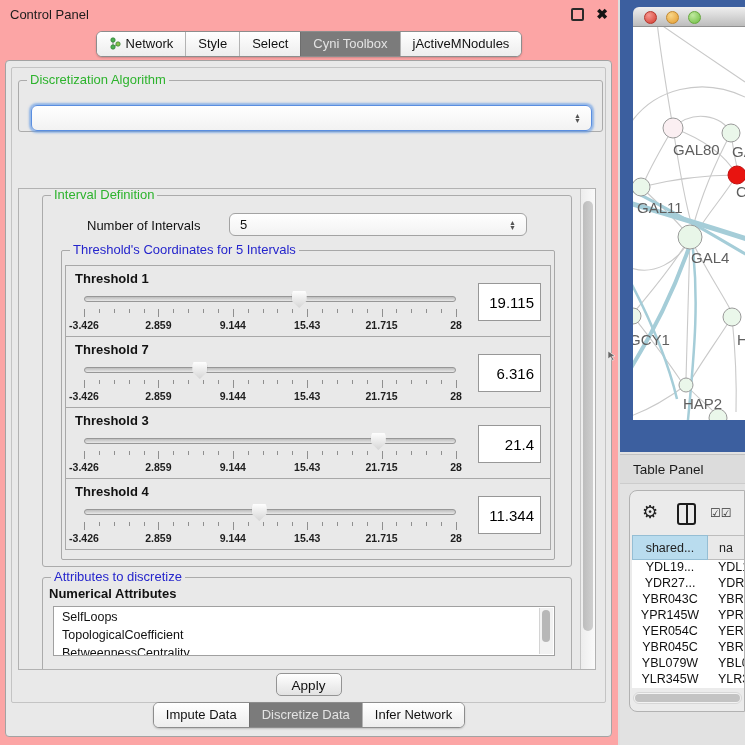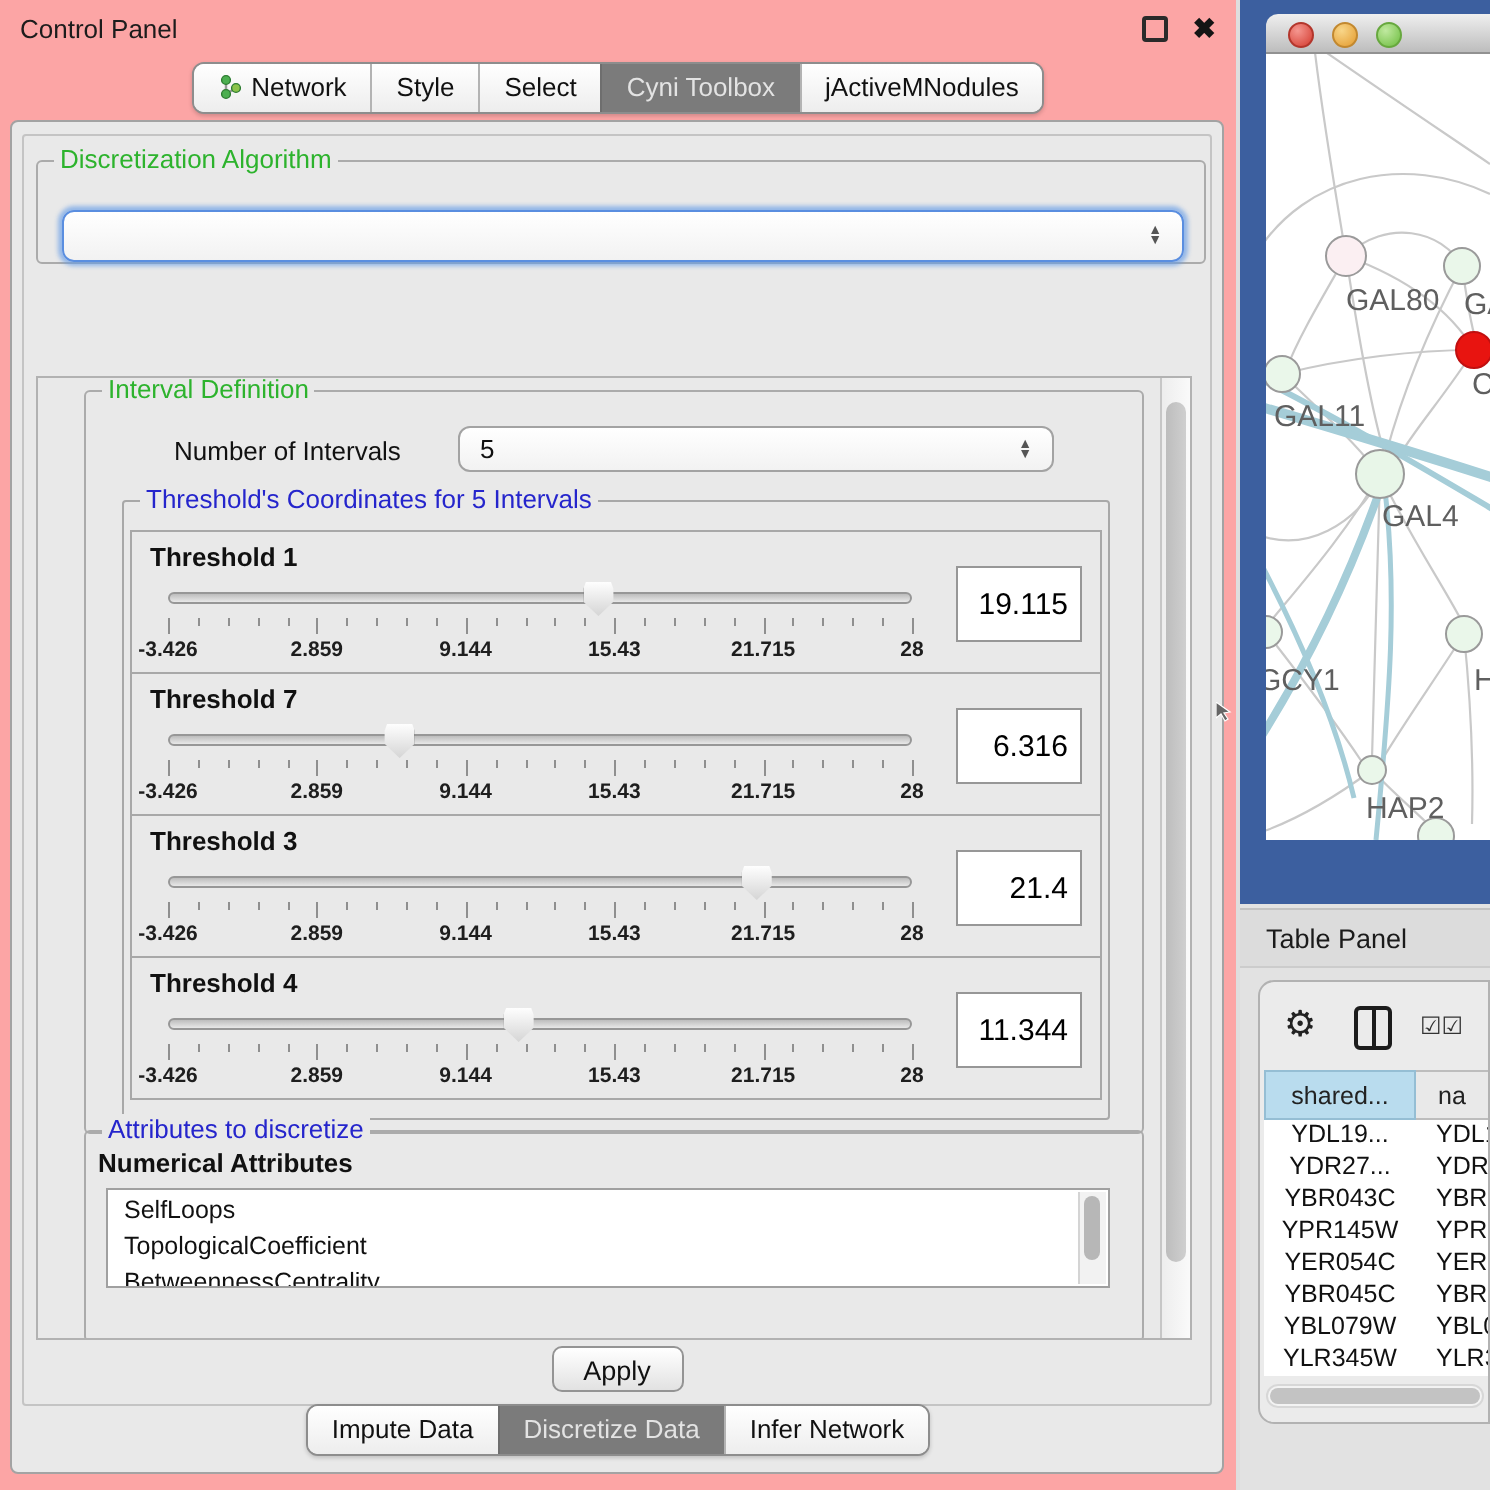--- a/index.html
+++ b/index.html
@@ -65,21 +65,21 @@
   .track{position:absolute;left:0;right:0;top:6px;height:4px;background:linear-gradient(#bdbdbd,#e8e8e8);border:1px solid #979797;border-radius:3px;}
   .thumb{position:absolute;top:1px;width:15px;height:17px;margin-left:-7px;background:linear-gradient(#fefefe,#d5d5d5);clip-path:polygon(8% 0,92% 0,100% 20%,100% 58%,50% 100%,0 58%,0 20%);filter:drop-shadow(0 0 1px #777);}
   .ticks{position:absolute;left:0;right:0;top:19px;height:9px;}
   .tick{position:absolute;width:1px;background:#8f8f8f;top:0;}
   .tick.minor{height:4px;}
   .tick.major{height:8px;}
   .tick-labels{position:absolute;left:0;right:0;top:29px;height:12px;}
   .tick-label{position:absolute;transform:translateX(-50%);font-size:10.5px;font-weight:bold;color:#1e1e1e;white-space:nowrap;}
   .th-value{position:absolute;right:9px;top:17px;width:63px;height:38px;background:#fff;border:1px solid #979797;box-sizing:border-box;display:flex;align-items:center;justify-content:flex-end;padding-right:6px;font-size:15px;color:#000;}
 
-  #attr-group{left:23px;top:376px;width:530px;height:106px;}
+  #attr-group{left:23px;top:388px;width:530px;height:106px;}
   #attr-header{position:absolute;left:6px;top:8px;font-size:13px;font-weight:bold;color:#111;}
   #attr-list{position:absolute;left:10px;top:28px;right:16px;height:50px;background:#fff;border:1px solid #a0a0a0;overflow:hidden;box-sizing:border-box;padding-top:2px;}
   .attr-item{font-size:12.5px;color:#111;padding:1px 0 1px 8px;height:16px;white-space:nowrap;}
   #attr-scrollbar{position:absolute;right:1px;top:1px;width:13px;height:46px;background:#f2f2f2;border-left:1px solid #d4d4d4;}
   #attr-thumb{position:absolute;left:2px;top:2px;width:8px;height:32px;border-radius:5px;background:#b7b7b7;}
 
   #apply-btn{position:absolute;left:50%;transform:translateX(-50%);top:605px;width:66px;height:23px;background:linear-gradient(#ffffff,#e2e2e2);border:1px solid #949494;border-radius:5px;font-size:13.5px;font-family:"Liberation Sans",sans-serif;color:#111;text-align:center;line-height:21px;}
 
   
   #network-region{position:absolute;left:620px;top:0;width:125px;height:452px;background:#3c5f9f;}

